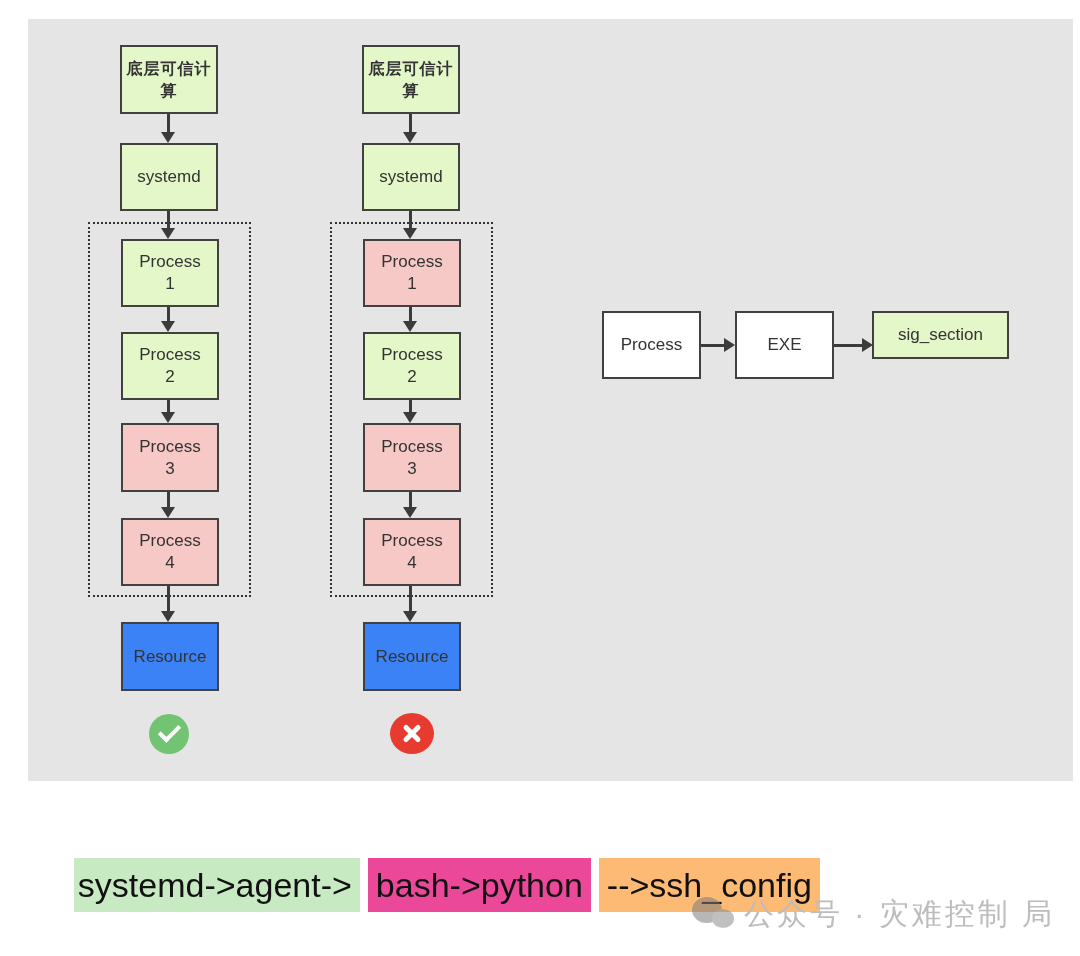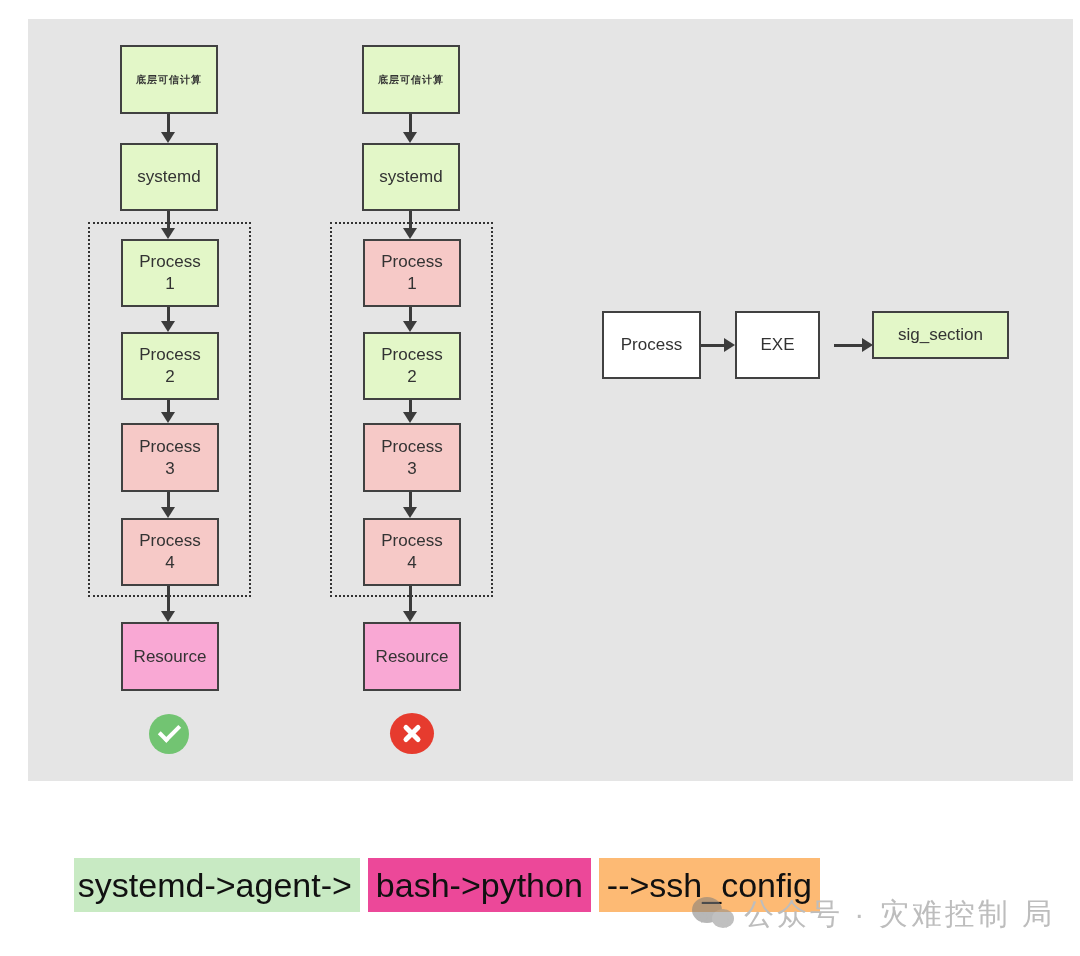--- a/index.html
+++ b/index.html
@@ -5,25 +5,25 @@
   html,body{margin:0;padding:0;background:#ffffff;}
   #stage{position:relative;width:1080px;height:956px;background:#ffffff;overflow:hidden;
          font-family:"Liberation Sans","DejaVu Sans",sans-serif;color:#333;}
   #panel{position:absolute;left:28px;top:19px;width:1045px;height:762px;background:#e5e5e5;}
 
   
   .node{position:absolute;border:2px solid #414141;box-sizing:border-box;
         display:flex;align-items:center;justify-content:center;text-align:center;
         font-size:17px;line-height:22px;color:#333;white-space:pre-line;background:#fff;}
   .node.g{background:#e3f7c8;}
-  .node.c{background:#f9a8d4;}
+  .node.c{background:#3b82f6;}
   .node[data-state="ok"]{background:#e3f7c8;}
   .node[data-state="bad"]{background:#f6c9c7;}
   .node[data-state="plain"]{background:#ffffff;}
-  .node.small{font-size:10px;font-weight:700;letter-spacing:1px;}
+  .node.small{font-size:16px;font-weight:700;letter-spacing:1px;}
 
   .dashed{position:absolute;border:2px dotted #333;box-sizing:border-box;}
 
   
   .varrow{position:absolute;width:3px;background:#3b3b3b;}
   .varrow::after{content:'';position:absolute;left:-6px;bottom:-11px;
       border:7px solid transparent;border-top:11px solid #3b3b3b;border-bottom:0;}
   .harrow{position:absolute;height:3px;background:#3b3b3b;}
   .harrow::after{content:'';position:absolute;top:-6px;right:-11px;
       border:7px solid transparent;border-left:11px solid #3b3b3b;border-right:0;}
@@ -106,21 +106,21 @@
 3</div>
   <div class="varrow" style="left:409px;top:492px;height:15px"></div>
   <div class="node" style="left:363px;top:518px;width:98px;height:68px" data-state="bad">Process
 4</div>
   <div class="varrow" style="left:409px;top:586px;height:25px"></div>
   <div class="node c" style="left:363px;top:622px;width:98px;height:69px">Resource</div>
   <div class="verdict cross" style="left:390px;top:713px"></div>
 
   <div class="node" style="left:602px;top:311px;width:99px;height:68px" data-state="plain">Process</div>
   <div class="harrow" style="left:701px;top:344px;width:23px"></div>
-  <div class="node" style="left:735px;top:311px;width:85px;height:68px" data-state="plain">EXE</div>
+  <div class="node" style="left:735px;top:311px;width:99px;height:68px" data-state="plain">EXE</div>
   <div class="harrow" style="left:834px;top:344px;width:28px"></div>
   <div class="node" style="left:872px;top:311px;width:137px;height:48px" data-state="ok">sig_section</div>
 
   <div class="pipe" style="top:822px">
     <span data-hl="green">systemd-&gt;agent-&gt;</span><span data-hl="red">bash-&gt;python</span><span data-hl="blue">--&gt;ssh_config</span>
   </div>
 
   <div class="watermark">
     <div class="wm-icon">
       <div class="b1"></div>

